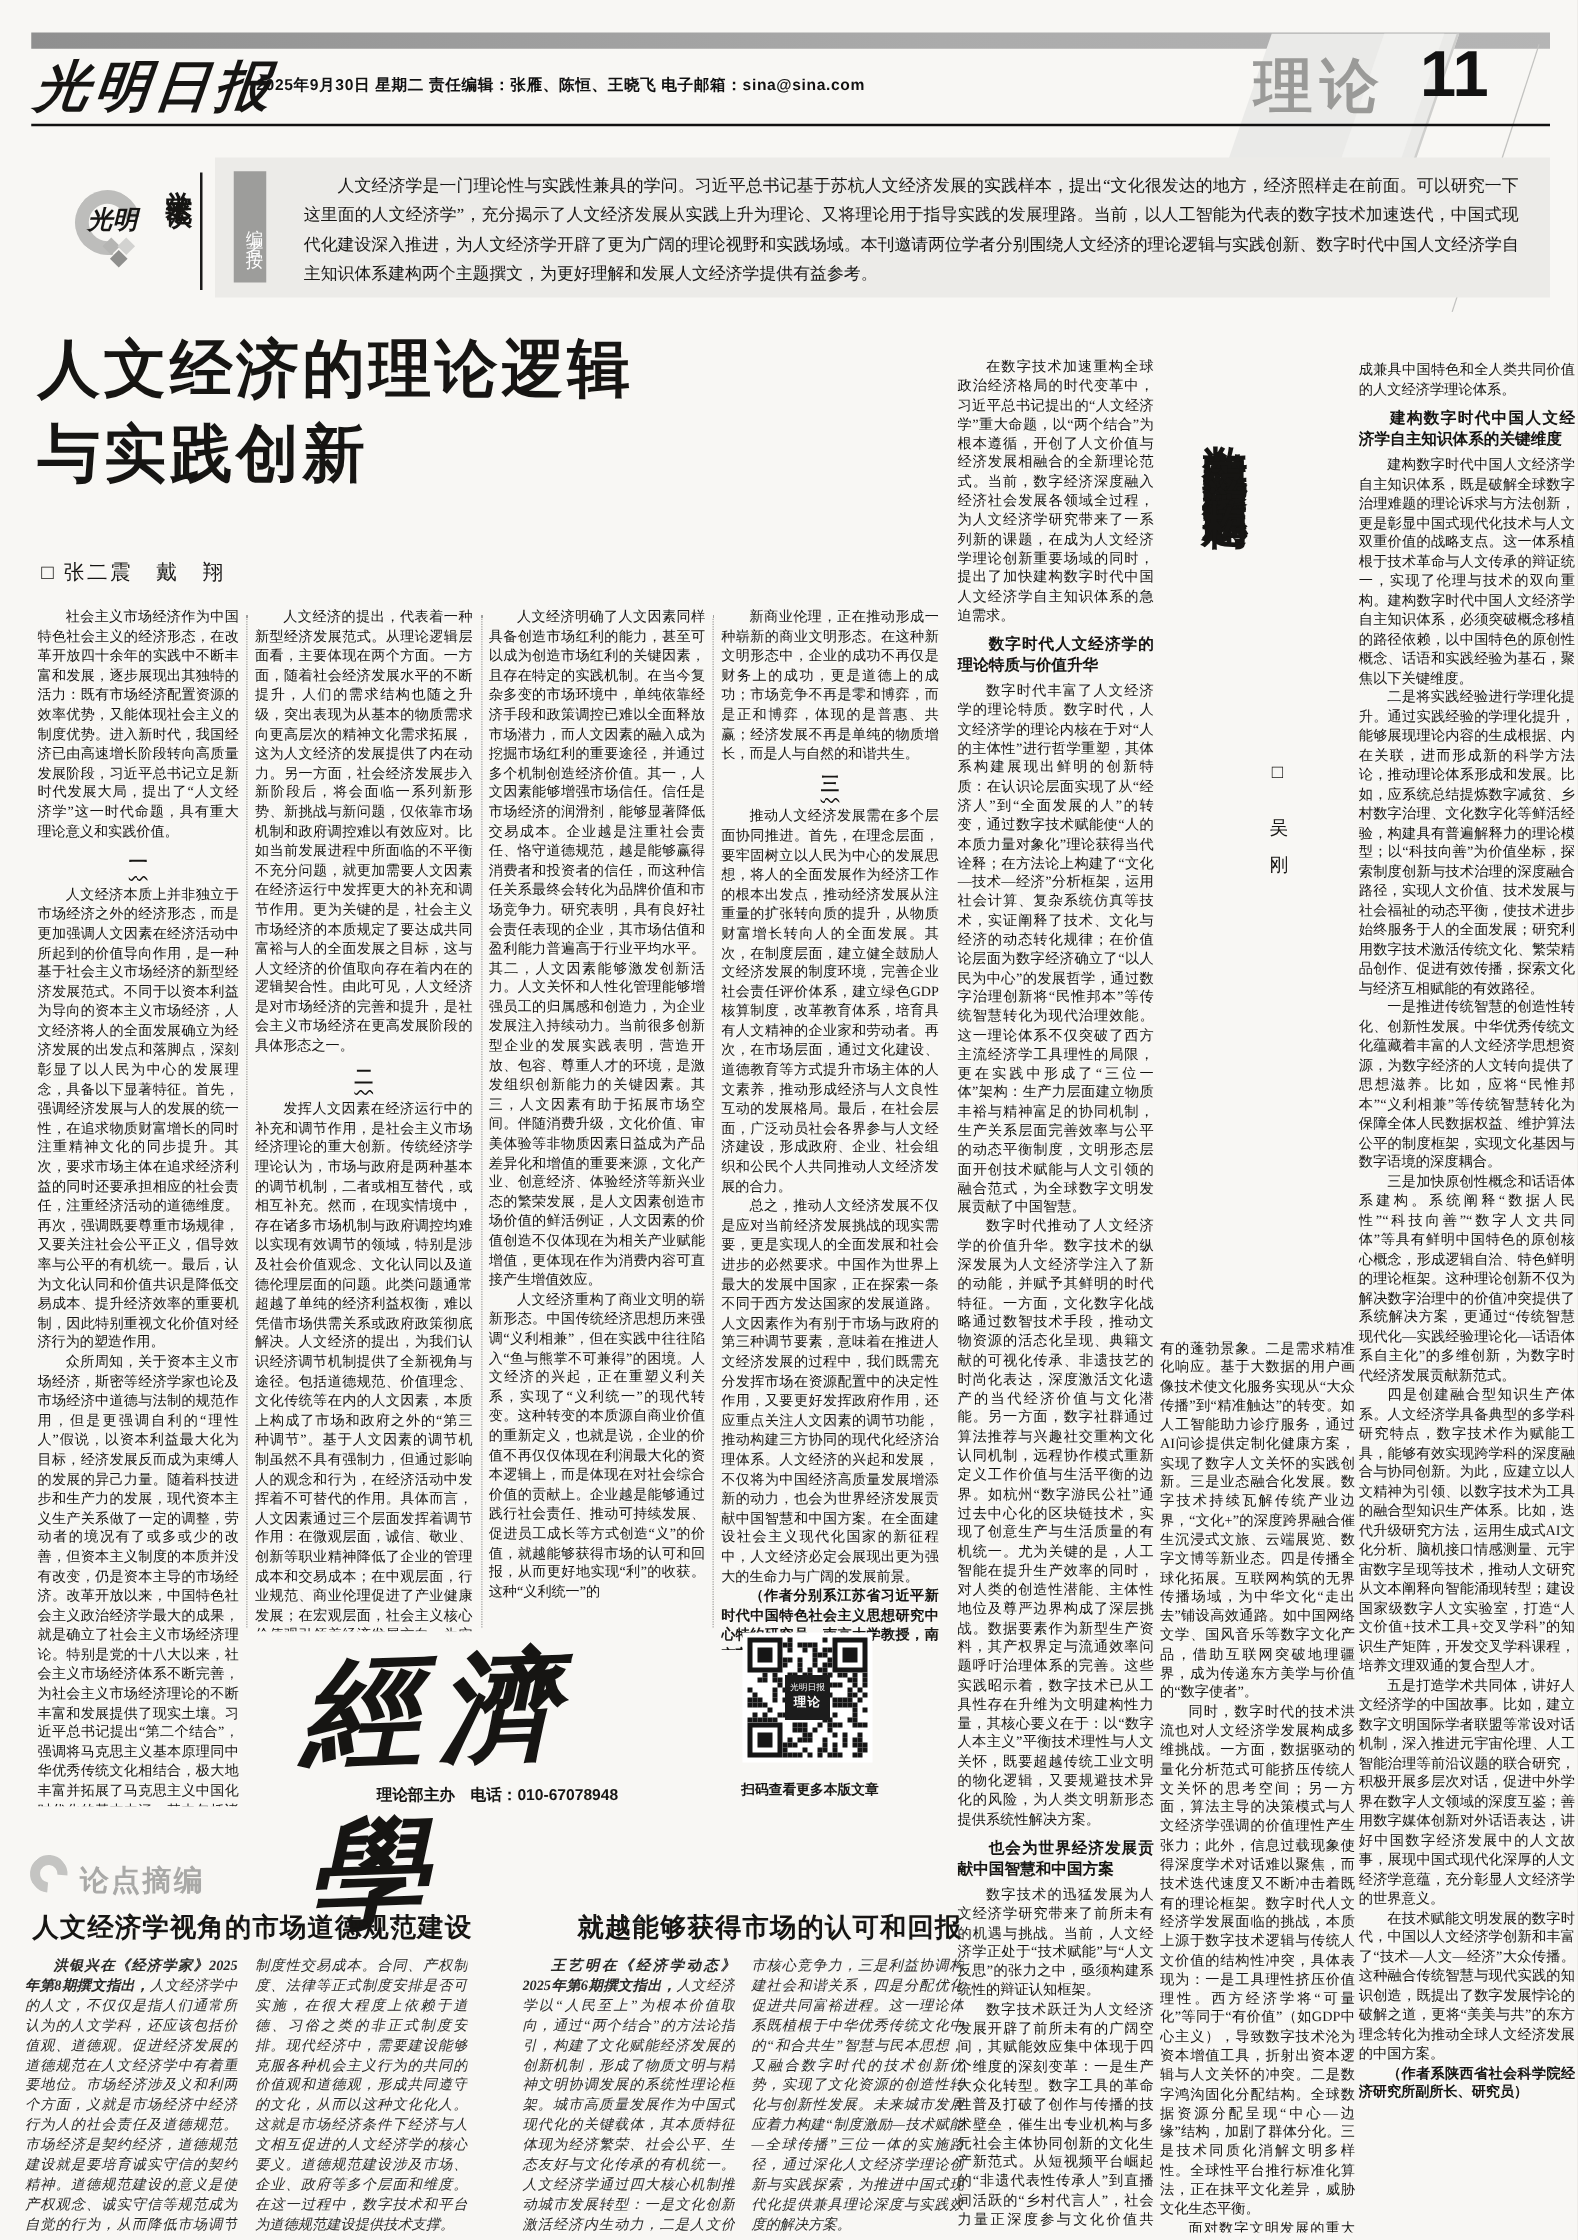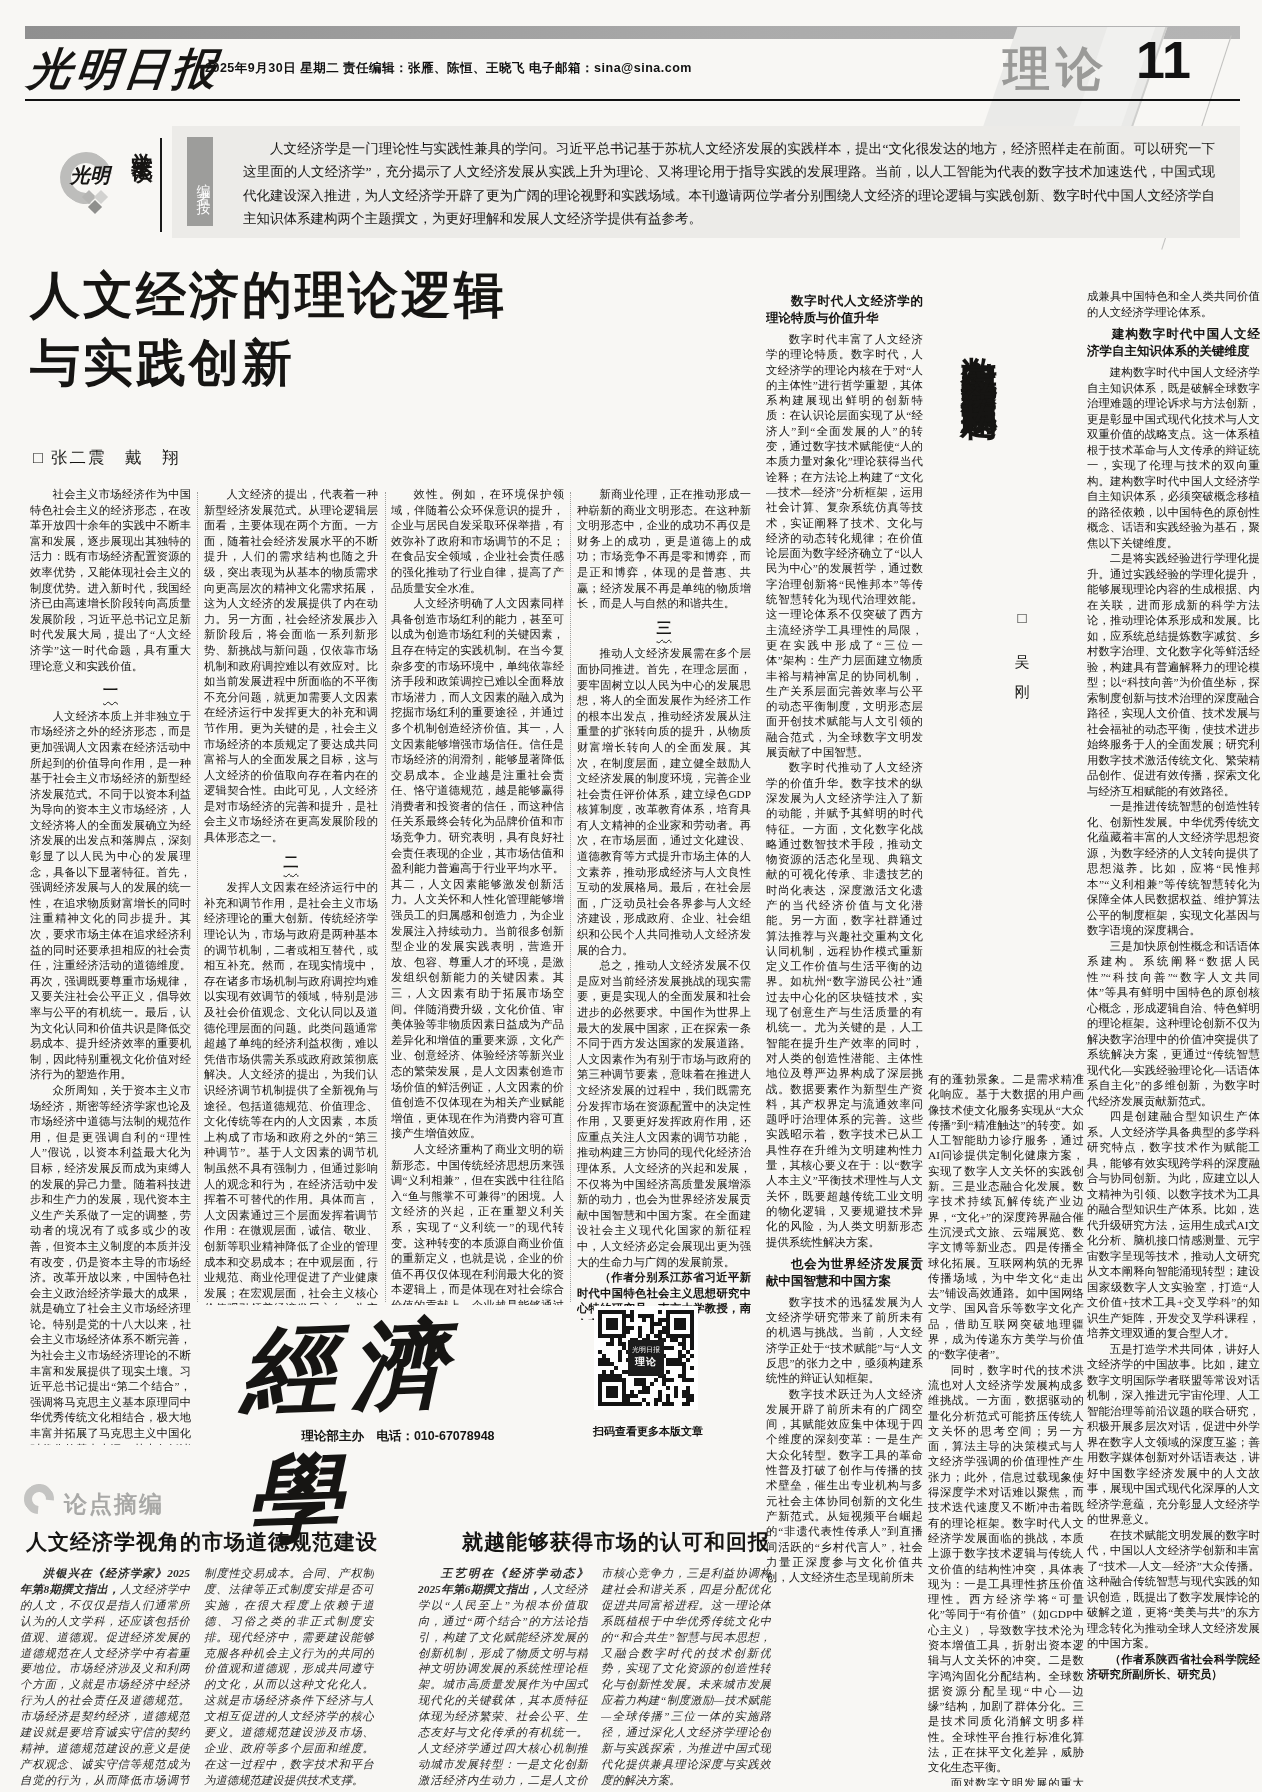--- a/index.html
+++ b/index.html
@@ -128,34 +128,34 @@
     <p>众所周知，关于资本主义市场经济，斯密等经济学家也论及市场经济中道德与法制的规范作用，但是更强调自利的“理性人”假说，以资本利益最大化为目标，经济发展反而成为束缚人的发展的异己力量。随着科技进步和生产力的发展，现代资本主义生产关系做了一定的调整，劳动者的境况有了或多或少的改善，但资本主义制度的本质并没有改变，仍是资本主导的市场经济。改革开放以来，中国特色社会主义政治经济学最大的成果，就是确立了社会主义市场经济理论。特别是党的十八大以来，社会主义市场经济体系不断完善，为社会主义市场经济理论的不断丰富和发展提供了现实土壤。习近平总书记提出“第二个结合”，强调将马克思主义基本原理同中华优秀传统文化相结合，极大地丰富并拓展了马克思主义中国化时代化的基本内涵，其中包括诸多中华优秀传统文化元素，如“大同”与“小康”的社会理想、“义利统一”的伦理经济观念、“中庸”与“和谐”的治理智慧以及“民本”理念等。这些优秀传统文化元素仍是人文经济发展的重要思想滋养。</p>
   </div>
   <div class="abs gutter" style="left:197px;top:492px;height:810px;"></div>
   <div class="abs bodycol" style="left:204px;top:487px;width:174px;height:818px;">
     <p>人文经济的提出，代表着一种新型经济发展范式。从理论逻辑层面看，主要体现在两个方面。一方面，随着社会经济发展水平的不断提升，人们的需求结构也随之升级，突出表现为从基本的物质需求向更高层次的精神文化需求拓展，这为人文经济的发展提供了内在动力。另一方面，社会经济发展步入新阶段后，将会面临一系列新形势、新挑战与新问题，仅依靠市场机制和政府调控难以有效应对。比如当前发展进程中所面临的不平衡不充分问题，就更加需要人文因素在经济运行中发挥更大的补充和调节作用。更为关键的是，社会主义市场经济的本质规定了要达成共同富裕与人的全面发展之目标，这与人文经济的价值取向存在着内在的逻辑契合性。由此可见，人文经济是对市场经济的完善和提升，是社会主义市场经济在更高发展阶段的具体形态之一。</p>
     <div class="marker"><span>二</span></div>
     <p>发挥人文因素在经济运行中的补充和调节作用，是社会主义市场经济理论的重大创新。传统经济学理论认为，市场与政府是两种基本的调节机制，二者或相互替代，或相互补充。然而，在现实情境中，存在诸多市场机制与政府调控均难以实现有效调节的领域，特别是涉及社会价值观念、文化认同以及道德伦理层面的问题。此类问题通常超越了单纯的经济利益权衡，难以凭借市场供需关系或政府政策彻底解决。人文经济的提出，为我们认识经济调节机制提供了全新视角与途径。包括道德规范、价值理念、文化传统等在内的人文因素，本质上构成了市场和政府之外的“第三种调节”。基于人文因素的调节机制虽然不具有强制力，但通过影响人的观念和行为，在经济活动中发挥着不可替代的作用。具体而言，人文因素通过三个层面发挥着调节作用：在微观层面，诚信、敬业、创新等职业精神降低了企业的管理成本和交易成本；在中观层面，行业规范、商业伦理促进了产业健康发展；在宏观层面，社会主义核心价值观引领着经济发展方向，为实现高质量发展提供精神动力。上述三个层面的调节机制在实践中充分证实了其有</p>
   </div>
   <div class="abs gutter" style="left:385px;top:492px;height:810px;"></div>
   <div class="abs bodycol" style="left:391px;top:487px;width:173px;height:818px;">
-    <p>效性。例如，在环境保护领域，伴随着公众环保意识的提升，企业与居民自发采取环保举措，有效弥补了政府和市场调节的不足；在食品安全领域，企业社会责任感的强化推动了行业自律，提高了产品质量安全水准。</p>
     <p>人文经济明确了人文因素同样具备创造市场红利的能力，甚至可以成为创造市场红利的关键因素，且存在特定的实践机制。在当今复杂多变的市场环境中，单纯依靠经济手段和政策调控已难以全面释放市场潜力，而人文因素的融入成为挖掘市场红利的重要途径，并通过多个机制创造经济价值。其一，人文因素能够增强市场信任。信任是市场经济的润滑剂，能够显著降低交易成本。企业越是注重社会责任、恪守道德规范，越是能够赢得消费者和投资者的信任，而这种信任关系最终会转化为品牌价值和市场竞争力。研究表明，具有良好社会责任表现的企业，其市场估值和盈利能力普遍高于行业平均水平。其二，人文因素能够激发创新活力。人文关怀和人性化管理能够增强员工的归属感和创造力，为企业发展注入持续动力。当前很多创新型企业的发展实践表明，营造开放、包容、尊重人才的环境，是激发组织创新能力的关键因素。其三，人文因素有助于拓展市场空间。伴随消费升级，文化价值、审美体验等非物质因素日益成为产品差异化和增值的重要来源，文化产业、创意经济、体验经济等新兴业态的繁荣发展，是人文因素创造市场价值的鲜活例证，人文因素的价值创造不仅体现在为相关产业赋能增值，更体现在作为消费内容可直接产生增值效应。</p>
     <p>人文经济重构了商业文明的崭新形态。中国传统经济思想历来强调“义利相兼”，但在实践中往往陷入“鱼与熊掌不可兼得”的困境。人文经济的兴起，正在重塑义利关系，实现了“义利统一”的现代转变。这种转变的本质源自商业价值的重新定义，也就是说，企业的价值不再仅仅体现在利润最大化的资本逻辑上，而是体现在对社会综合价值的贡献上。企业越是能够通过践行社会责任、推动可持续发展、促进员工成长等方式创造“义”的价值，就越能够获得市场的认可和回报，从而更好地实现“利”的收获。这种“义利统一”的</p>
   </div>
   <div class="abs gutter" style="left:570px;top:492px;height:810px;"></div>
   <div class="abs bodycol" style="left:577px;top:487px;width:174px;height:833px;">
     <p>新商业伦理，正在推动形成一种崭新的商业文明形态。在这种新文明形态中，企业的成功不再仅是财务上的成功，更是道德上的成功；市场竞争不再是零和博弈，而是正和博弈，体现的是普惠、共赢；经济发展不再是单纯的物质增长，而是人与自然的和谐共生。</p>
     <div class="marker"><span>三</span></div>
     <p>推动人文经济发展需在多个层面协同推进。首先，在理念层面，要牢固树立以人民为中心的发展思想，将人的全面发展作为经济工作的根本出发点，推动经济发展从注重量的扩张转向质的提升，从物质财富增长转向人的全面发展。其次，在制度层面，建立健全鼓励人文经济发展的制度环境，完善企业社会责任评价体系，建立绿色GDP核算制度，改革教育体系，培育具有人文精神的企业家和劳动者。再次，在市场层面，通过文化建设、道德教育等方式提升市场主体的人文素养，推动形成经济与人文良性互动的发展格局。最后，在社会层面，广泛动员社会各界参与人文经济建设，形成政府、企业、社会组织和公民个人共同推动人文经济发展的合力。</p>
     <p>总之，推动人文经济发展不仅是应对当前经济发展挑战的现实需要，更是实现人的全面发展和社会进步的必然要求。中国作为世界上最大的发展中国家，正在探索一条不同于西方发达国家的发展道路。人文因素作为有别于市场与政府的第三种调节要素，意味着在推进人文经济发展的过程中，我们既需充分发挥市场在资源配置中的决定性作用，又要更好发挥政府作用，还应重点关注人文因素的调节功能，推动构建三方协同的现代化经济治理体系。人文经济的兴起和发展，不仅将为中国经济高质量发展增添新的动力，也会为世界经济发展贡献中国智慧和中国方案。在全面建设社会主义现代化国家的新征程中，人文经济必定会展现出更为强大的生命力与广阔的发展前景。</p>
     <p class="credit">（作者分别系江苏省习近平新时代中国特色社会主义思想研究中心特约研究员、南京大学教授，南京审计大学教授）</p>
   </div>
 
   <div class="abs a2col bodycol" style="left:766px;top:287px;width:157px;height:1496px;">
+    <p>在数字技术加速重构全球政治经济格局的时代变革中，习近平总书记提出的“人文经济学”重大命题，以“两个结合”为根本遵循，开创了人文价值与经济发展相融合的全新理论范式。当前，数字经济深度融入经济社会发展各领域全过程，为人文经济学研究带来了一系列新的课题，在成为人文经济学理论创新重要场域的同时，提出了加快建构数字时代中国人文经济学自主知识体系的急迫需求。</p>
     <div class="subhead">数字时代人文经济学的理论特质与价值升华</div>
     <p>数字时代丰富了人文经济学的理论特质。数字时代，人文经济学的理论内核在于对“人的主体性”进行哲学重塑，其体系构建展现出鲜明的创新特质：在认识论层面实现了从“经济人”到“全面发展的人”的转变，通过数字技术赋能使“人的本质力量对象化”理论获得当代诠释；在方法论上构建了“文化—技术—经济”分析框架，运用社会计算、复杂系统仿真等技术，实证阐释了技术、文化与经济的动态转化规律；在价值论层面为数字经济确立了“以人民为中心”的发展哲学，通过数字治理创新将“民惟邦本”等传统智慧转化为现代治理效能。这一理论体系不仅突破了西方主流经济学工具理性的局限，更在实践中形成了“三位一体”架构：生产力层面建立物质丰裕与精神富足的协同机制，生产关系层面完善效率与公平的动态平衡制度，文明形态层面开创技术赋能与人文引领的融合范式，为全球数字文明发展贡献了中国智慧。</p>
     <p>数字时代推动了人文经济学的价值升华。数字技术的纵深发展为人文经济学注入了新的动能，并赋予其鲜明的时代特征。一方面，文化数字化战略通过数智技术手段，推动文物资源的活态化呈现、典籍文献的可视化传承、非遗技艺的时尚化表达，深度激活文化遗产的当代经济价值与文化潜能。另一方面，数字社群通过算法推荐与兴趣社交重构文化认同机制，远程协作模式重新定义工作价值与生活平衡的边界。如杭州“数字游民公社”通过去中心化的区块链技术，实现了创意生产与生活质量的有机统一。尤为关键的是，人工智能在提升生产效率的同时，对人类的创造性潜能、主体性地位及尊严边界构成了深层挑战。数据要素作为新型生产资料，其产权界定与流通效率问题呼吁治理体系的完善。这些实践昭示着，数字技术已从工具性存在升维为文明建构性力量，其核心要义在于：以“数字人本主义”平衡技术理性与人文关怀，既要超越传统工业文明的物化逻辑，又要规避技术异化的风险，为人类文明新形态提供系统性解决方案。</p>
     <div class="subhead">也会为世界经济发展贡献中国智慧和中国方案</div>
     <p>数字技术的迅猛发展为人文经济学研究带来了前所未有的机遇与挑战。当前，人文经济学正处于“技术赋能”与“人文反思”的张力之中，亟须构建系统性的辩证认知框架。</p>
     <p>数字技术跃迁为人文经济发展开辟了前所未有的广阔空间，其赋能效应集中体现于四个维度的深刻变革：一是生产大众化转型。数字工具的革命性普及打破了创作与传播的技术壁垒，催生出专业机构与多元社会主体协同创新的文化生产新范式。从短视频平台崛起的“非遗代表性传承人”到直播间活跃的“乡村代言人”，社会力量正深度参与文化价值共创，人文经济生态呈现前所未</p>
   </div>
 
   <div class="abs v-title">数字时代中国人文经济学自主知识体系的建构</div>
   <div class="abs v-author">□ 吴　刚</div>

